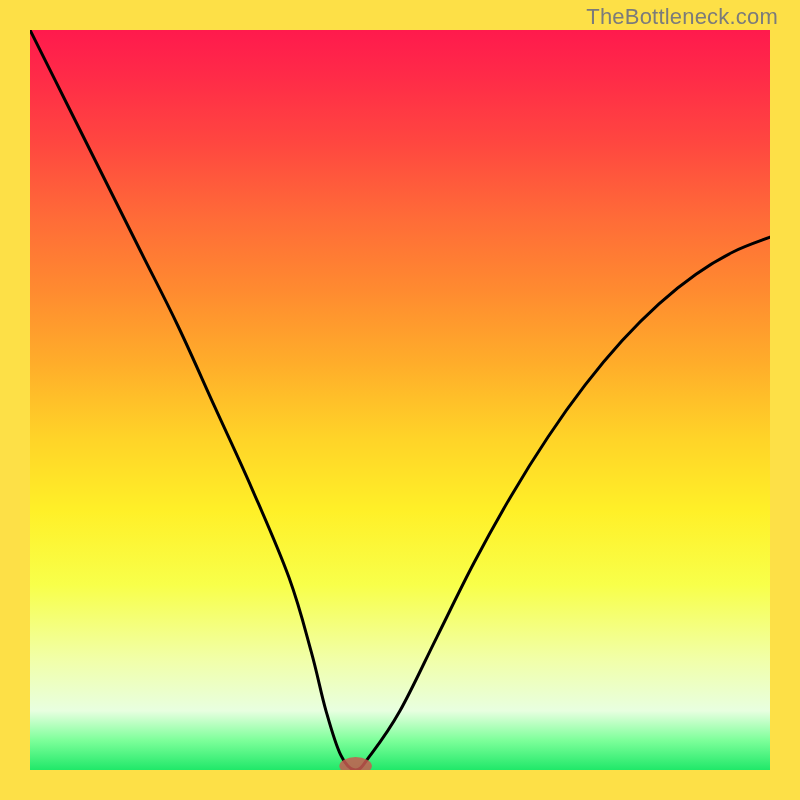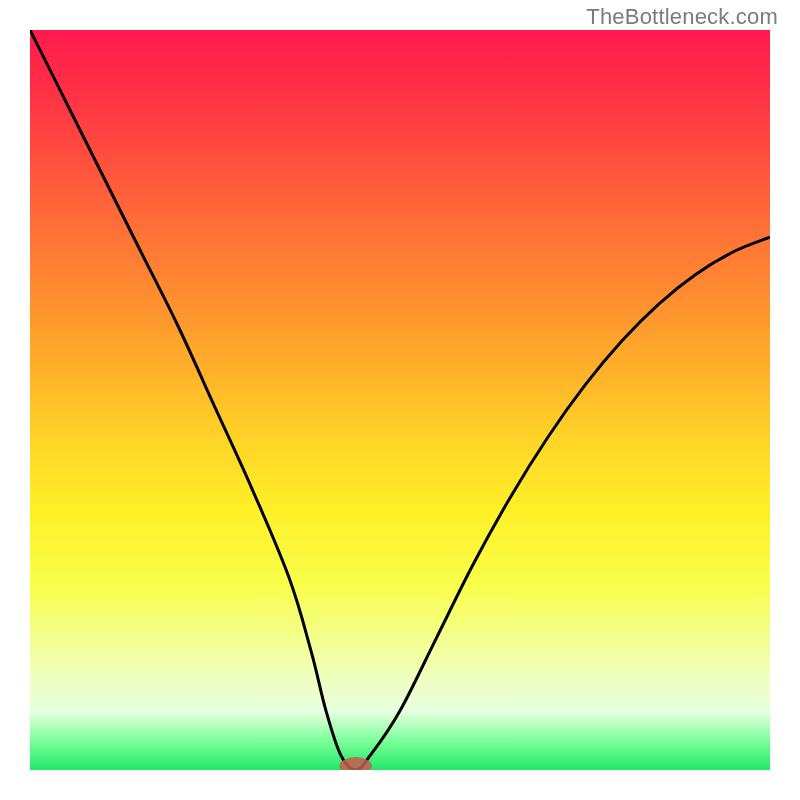--- a/index.html
+++ b/index.html
@@ -1,20 +1,20 @@
 <!DOCTYPE html>
 <html><head>
 <meta charset="utf-8">
 <style>
   * { margin: 0; padding: 0; box-sizing: border-box; }
   html, body { width: 800px; height: 800px; overflow: hidden; background: #000; }
   .frame {
     width: 800px;
     height: 800px;
-    background: #ffffff;
+    background: #fde047;
     position: relative;
   }
   .watermark {
     position: absolute;
     top: 4px;
     right: 22px;
     font-family: Arial, Helvetica, sans-serif;
     font-size: 22px;
     color: #7b7b7b;
     font-weight: 500;

